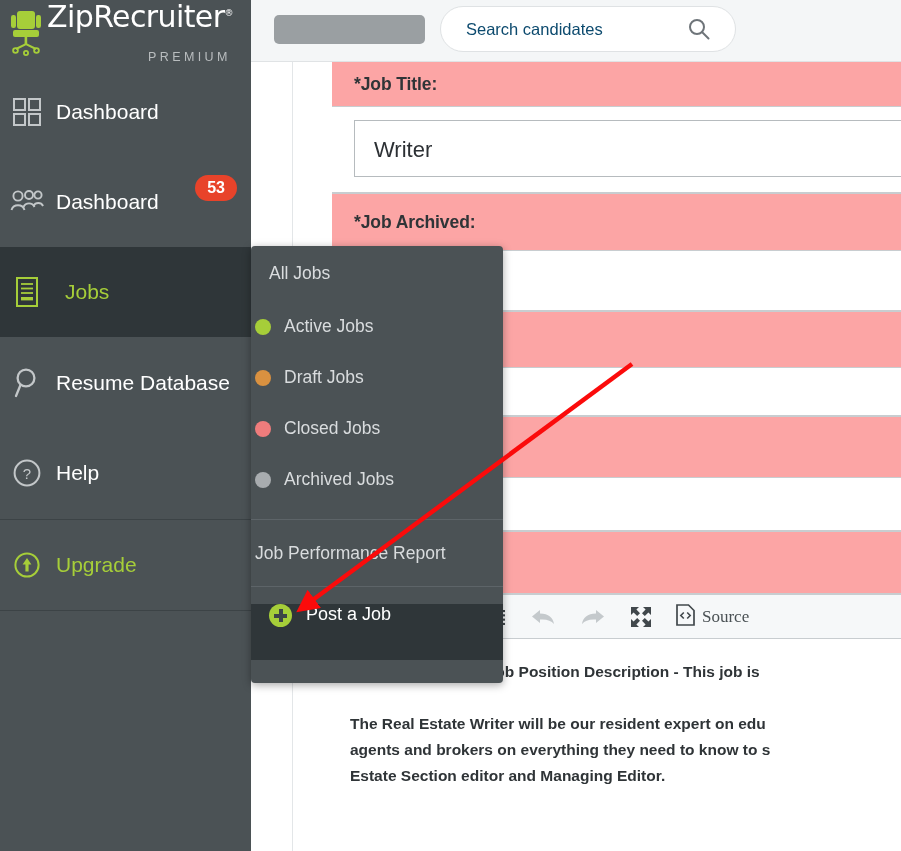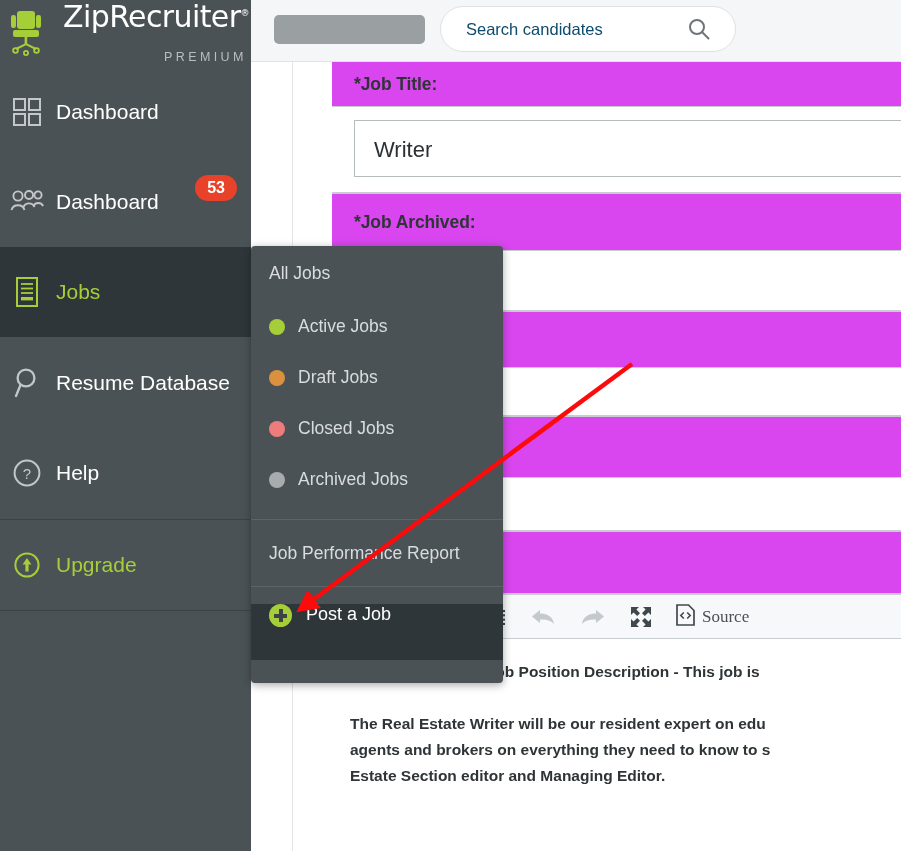--- a/index.html
+++ b/index.html
@@ -16,21 +16,20 @@
     position: absolute; left: 0; top: 0;
     width: 251px; height: 851px;
     background: #4b5255;
     z-index: 5;
   }
   .logo-row {
     position: absolute; left: 0; top: 0;
     width: 251px; height: 65px;
     display: flex; align-items: center;
     padding-left: 9px;
-    gap: 16px;
   }
   .chair-icon { width: 34px; height: 48px; position: relative; flex: 0 0 auto; }
   .logo-text-wrap { margin-left: 4px; line-height: 1; }
   .logo-main {
     font-size: 30px; color: #ffffff; font-weight: 400;
     letter-spacing: -0.6px; position: relative;
     font-family: "DejaVu Sans", sans-serif;
   }
   .logo-reg { font-size: 9px; vertical-align: super; color: #ffffff; }
   .logo-sub {
@@ -100,21 +99,21 @@
     position: absolute; left: 0; top: 62px;
     width: 650px; height: 789px;
     background: #ffffff;
   }
   .vline { position: absolute; top: 0; width: 1px; height: 789px; background: #e3e6e8; }
   .form-col {
     position: absolute; left: 81px; top: 0;
     width: 569px; height: 789px;
   }
   .frow { position: absolute; left: 0; width: 569px; }
-  .frow.label-row { background: #d946ef; border-bottom: 1px solid #c8cdd0; border-top: 1px solid #c8cdd0; }
+  .frow.label-row { background: #fca5a5; border-bottom: 1px solid #c8cdd0; border-top: 1px solid #c8cdd0; }
   .frow.value-row { background: #ffffff; border-bottom: 1px solid #c8cdd0; }
   .flabel {
     font-size: 17.5px; font-weight: bold; color: #2f3437;
     padding-left: 22px; letter-spacing: -0.1px;
   }
   .fvalue { font-size: 18px; color: #2c3034; padding-left: 37px; }
   .title-input {
     position: absolute; left: 22px; top: 13px;
     width: 560px; height: 57px;
     background: #ffffff; border: 1px solid #b6bbbe;
@@ -147,21 +146,21 @@
     width: 252px; height: 437px;
     background: #4b5255;
     border-radius: 4px;
     box-shadow: 0 2px 9px rgba(0,0,0,0.35);
     z-index: 20;
     overflow: hidden;
   }
   .dd-item {
     position: relative; height: 51px;
     display: flex; align-items: center;
-    padding-left: 18px;
+    padding-left: 4px;
     cursor: pointer;
   }
   .dd-item .dot {
     width: 16px; height: 16px; border-radius: 50%;
     margin-right: 13px; flex: 0 0 auto;
   }
   .dd-label { font-size: 17.5px; color: #d9dcde; }
   .dd-first { padding-left: 18px; height: 55px; }
   .dd-sep { height: 1px; background: #5d6468; margin: 0; }
   .dd-post {
@@ -237,21 +236,21 @@
           <circle cx="19" cy="6" r="4" fill="none" stroke="#c3c7c9" stroke-width="1.9"></circle>
           <path d="M13.5 18 a6 6 0 0 1 11 0" fill="none" stroke="#c3c7c9" stroke-width="1.9"></path>
           <circle cx="28" cy="6" r="3.6" fill="none" stroke="#c3c7c9" stroke-width="1.9"></circle>
           <path d="M23.5 17 a5.4 5.4 0 0 1 9.6 0" fill="none" stroke="#c3c7c9" stroke-width="1.9"></path>
         </svg>
       </span>
       <span class="nav-label">Dashboard</span>
       <span class="badge">53</span>
     </div>
 
-    <div class="nav-item active" style="top:247px;">
+    <div class="nav-item active" style="top:247px;gap:9px;">
       <span class="ico">
         <svg width="28" height="32" viewBox="0 0 28 32">
           <rect x="4" y="2" width="20" height="28" fill="none" stroke="#a6ce39" stroke-width="2"></rect>
           <line x1="8" y1="8" x2="20" y2="8" stroke="#a6ce39" stroke-width="1.8"></line>
           <line x1="8" y1="12.5" x2="20" y2="12.5" stroke="#a6ce39" stroke-width="1.8"></line>
           <line x1="8" y1="17" x2="20" y2="17" stroke="#a6ce39" stroke-width="1.8"></line>
           <rect x="8" y="21" width="12" height="3.4" fill="#a6ce39"></rect>
         </svg>
       </span>
       <span class="nav-label green">Jobs</span>

